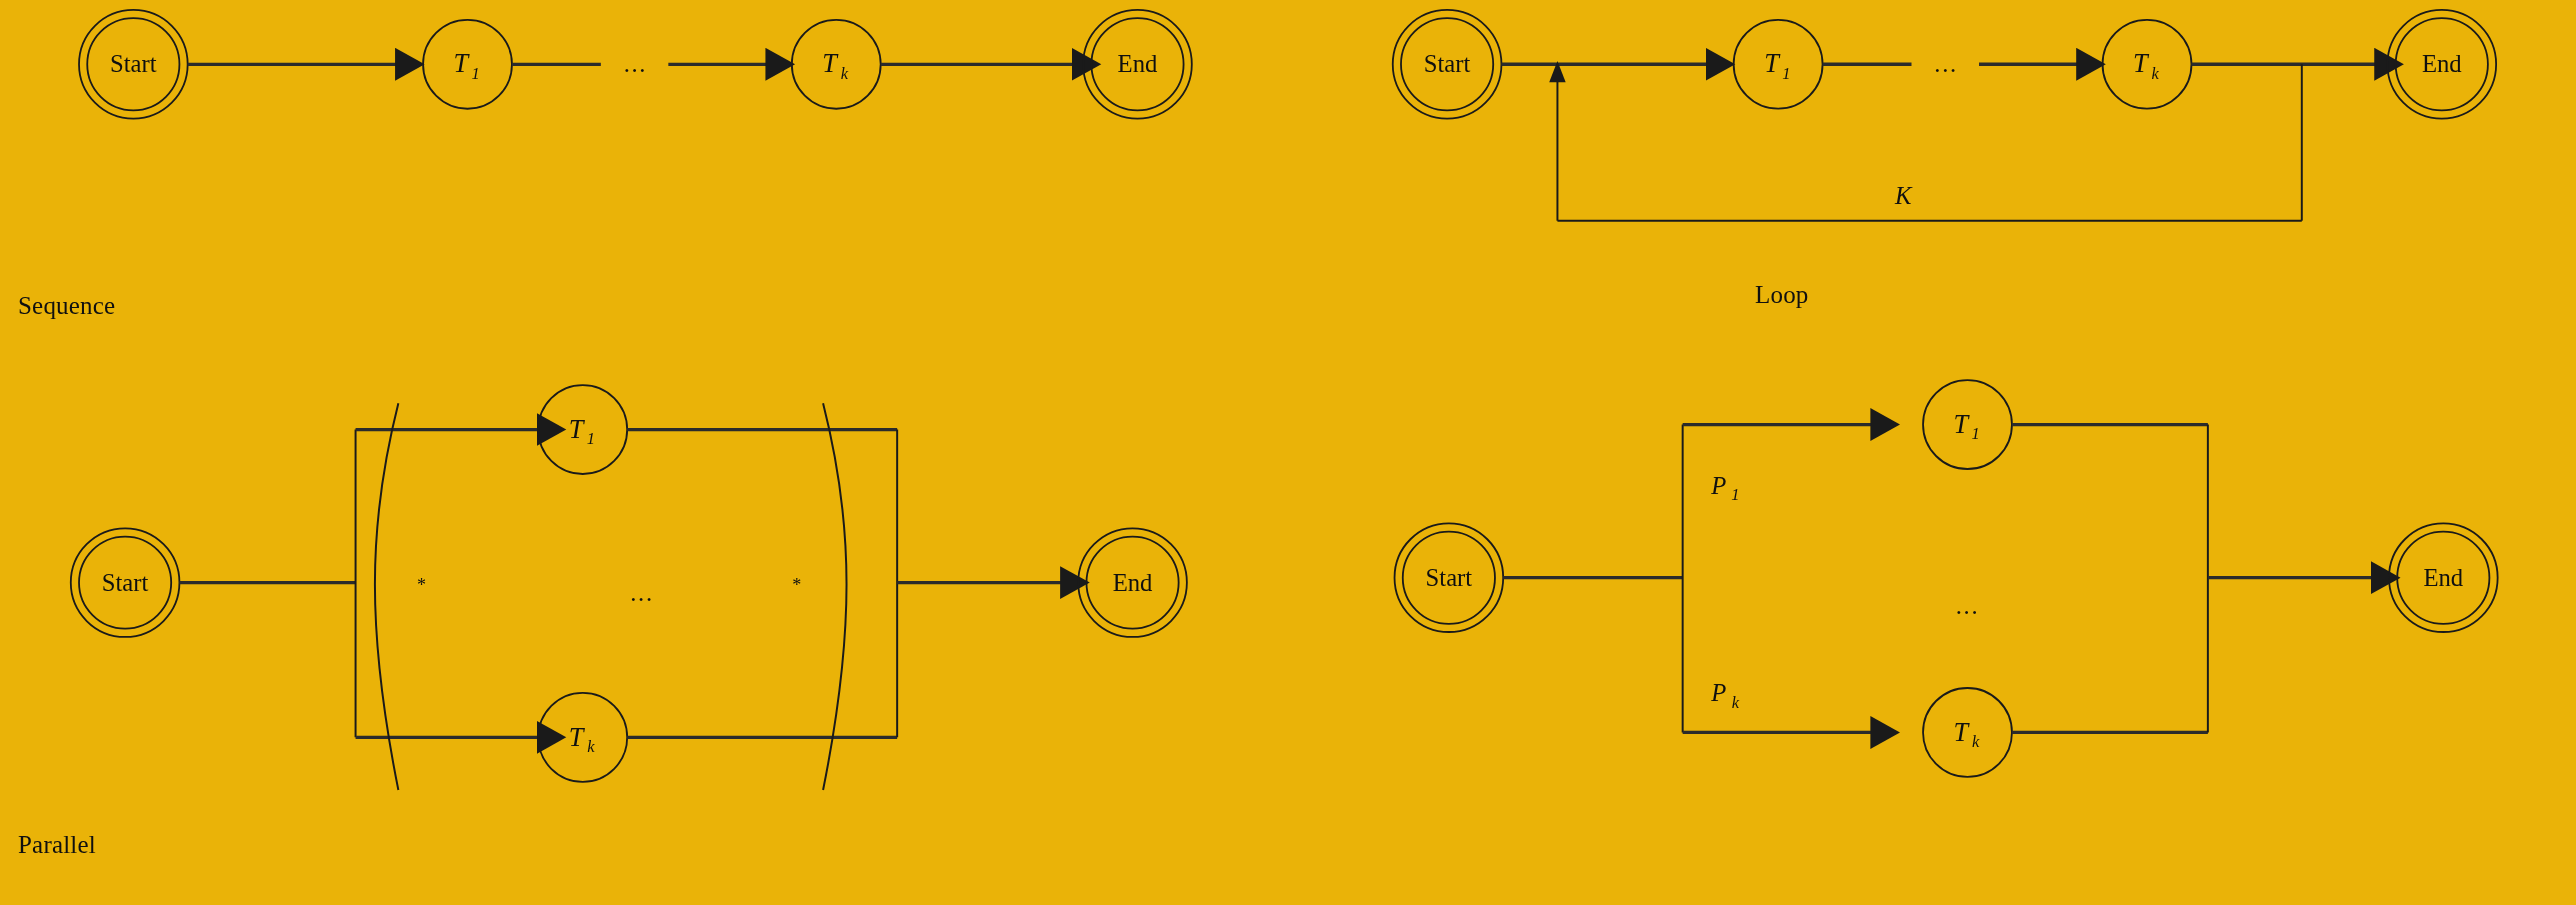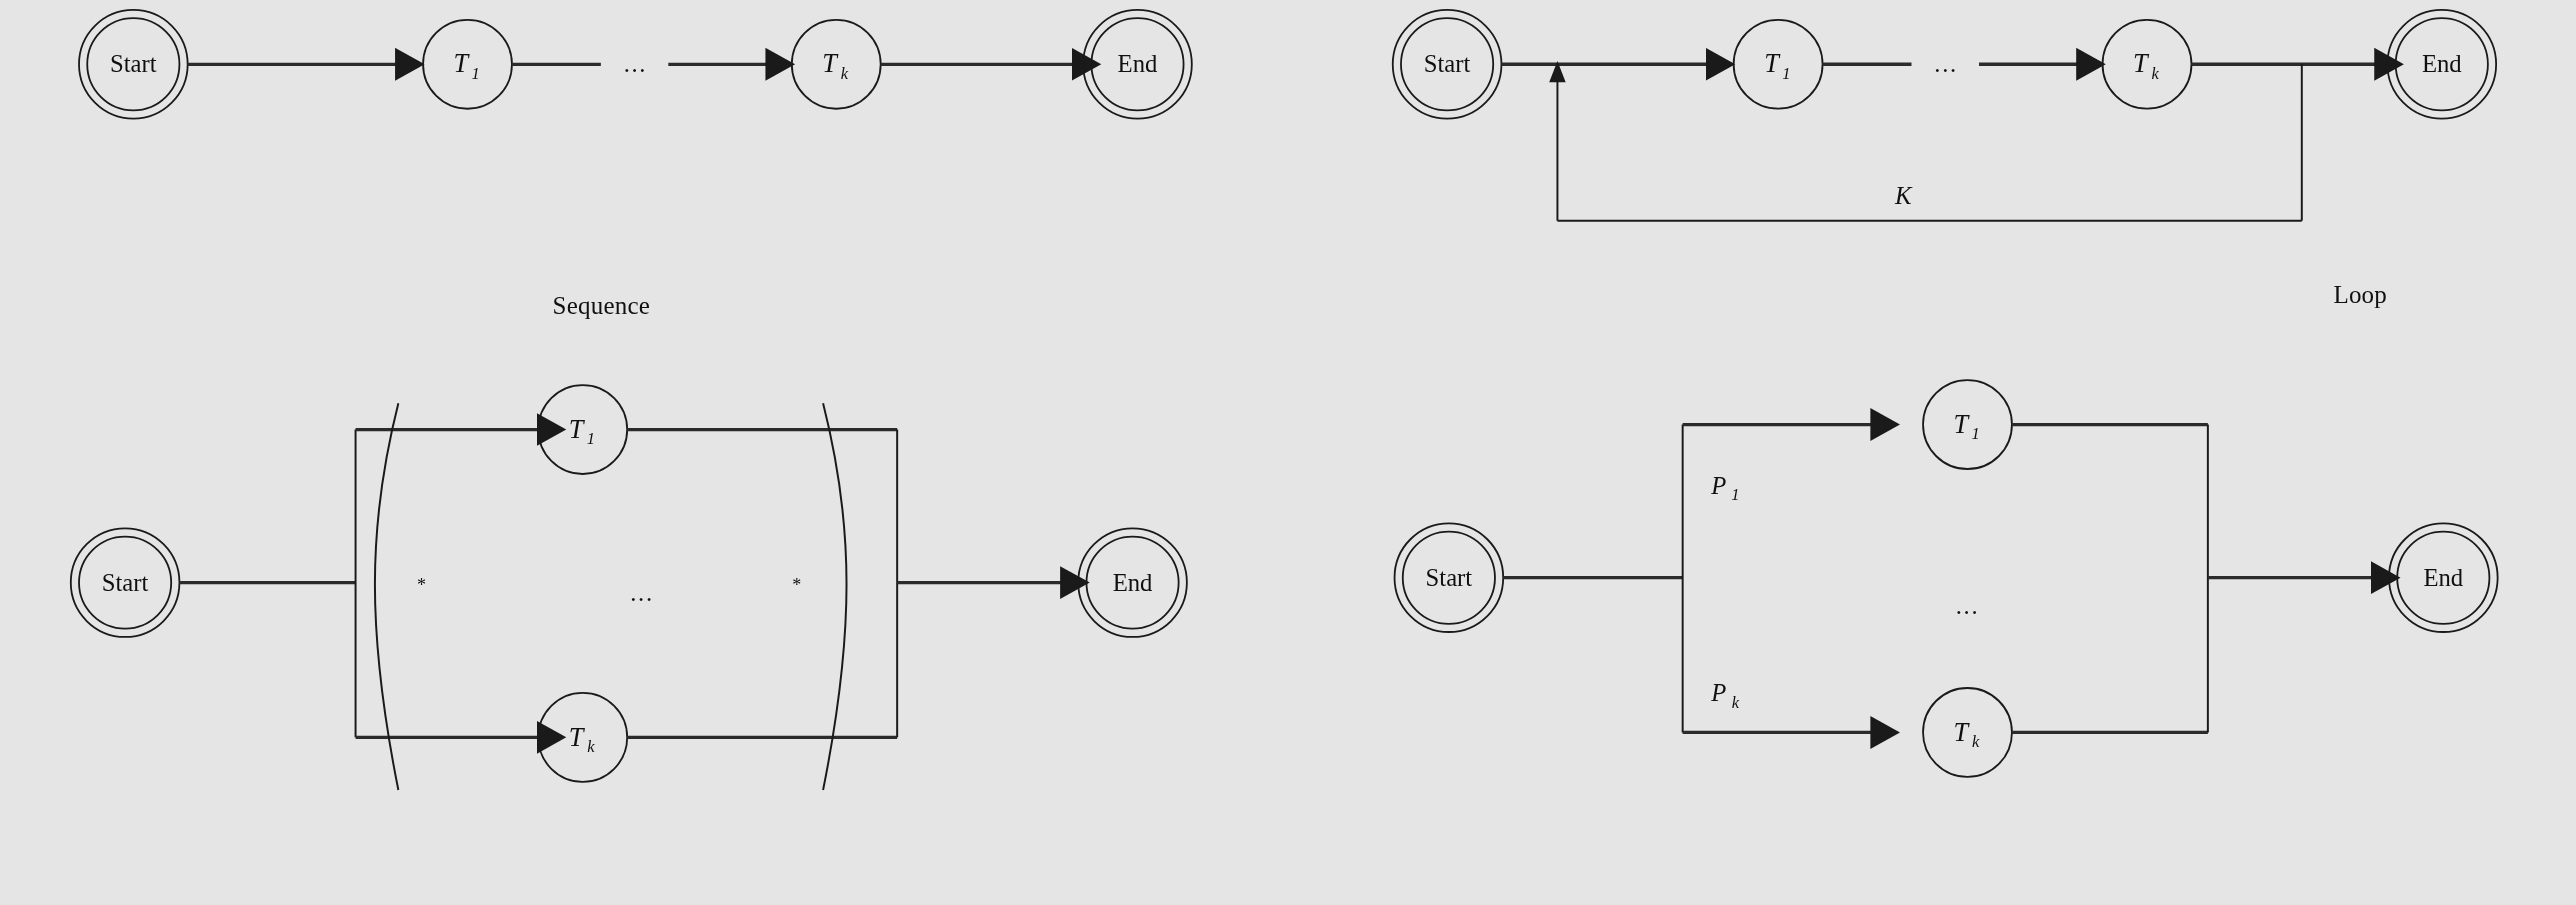--- a/index.html
+++ b/index.html
@@ -8,39 +8,40 @@
     background: #ffffff;
   }
   body {
     font-family: "Liberation Serif", "DejaVu Serif", serif;
     color: #000000;
   }
   #canvas {
     position: relative;
     width: 2576px;
     height: 906px;
-    background: #e5e5e5;
+    background: #eab308;
     overflow: hidden;
   }
   .panel {
     position: absolute;
   }
   .panel svg {
     display: block;
     overflow: visible;
   }
   .caption {
     position: absolute;
     width: 100%;
-    text-align: right;
+    text-align: left;
     font-family: "Liberation Serif", "DejaVu Serif", serif;
     font-size: 25px;
     color: #101010;
     letter-spacing: 0.2px;
     white-space: nowrap;
+    margin-left: 18px;
   }
   text.node-label {
     font-family: "Liberation Serif", "DejaVu Serif", serif;
     font-size: 30px;
     fill: #101010;
   }
   text.task-label {
     font-family: "Liberation Serif", "DejaVu Serif", serif;
     font-style: italic;
     font-size: 32px;
@@ -245,20 +246,21 @@
       <text class="star" x="968" y="278" text-anchor="middle">*</text>
 
       <line class="conn" x1="1090" y1="268" x2="1296" y2="268" marker-end="url(#ah-par)"></line>
 
       <g>
         <circle class="shape" cx="1376" cy="268" r="66"></circle>
         <circle class="shape" cx="1376" cy="268" r="56"></circle>
         <text class="node-label" x="1376" y="278" text-anchor="middle">End</text>
       </g>
     </svg>
+    <div class="caption" style="top:469px; left:0px; width:1284px;">Parallel</div>
   </div>
 
   <div class="panel" style="left:1317px; top:362px; width:1259px; height:510px;">
     <svg width="1259" height="461" viewBox="0 0 1529 560">
       <defs>
         <marker id="ah-br" markerWidth="13" markerHeight="13" refX="2" refY="5" orient="auto" markerUnits="strokeWidth">
           <path d="M0,0 L0,10 L9,5 z" class="arrowhead"></path>
         </marker>
       </defs>
 

